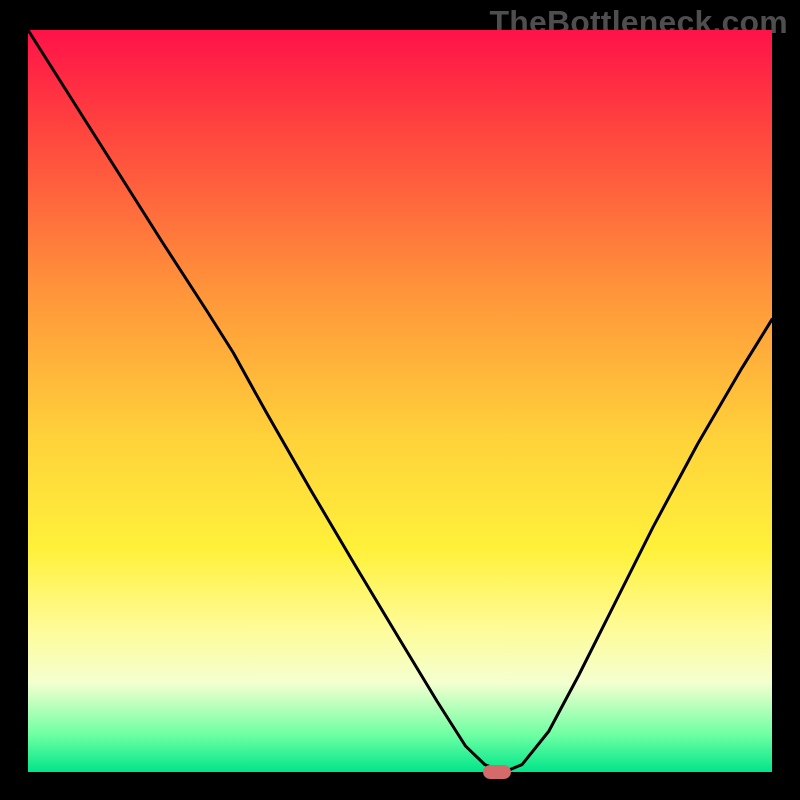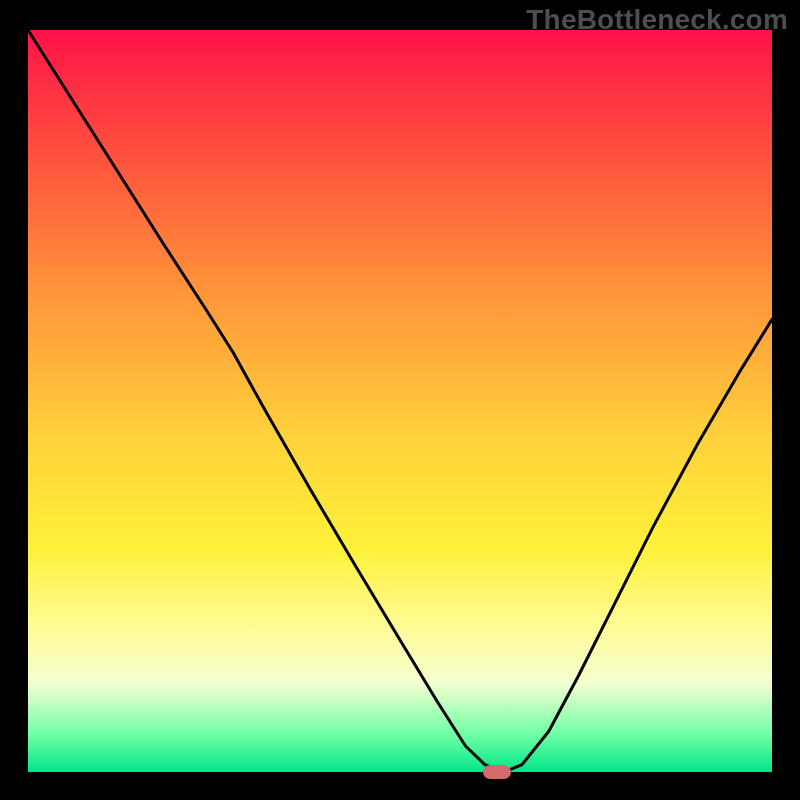--- a/index.html
+++ b/index.html
@@ -15,21 +15,21 @@
     position: relative;
     width: 800px;
     height: 800px;
     background: #000;
   }
   .watermark {
     position: absolute;
     top: 4px;
     right: 12px;
     color: #4e4e4e;
-    font-size: 28px;
+    font-size: 32px;
     font-weight: 600;
     letter-spacing: 0.2px;
     user-select: none;
   }
   .plot-area {
     position: absolute;
     left: 28px;
     top: 30px;
     width: 744px;
     height: 742px;

